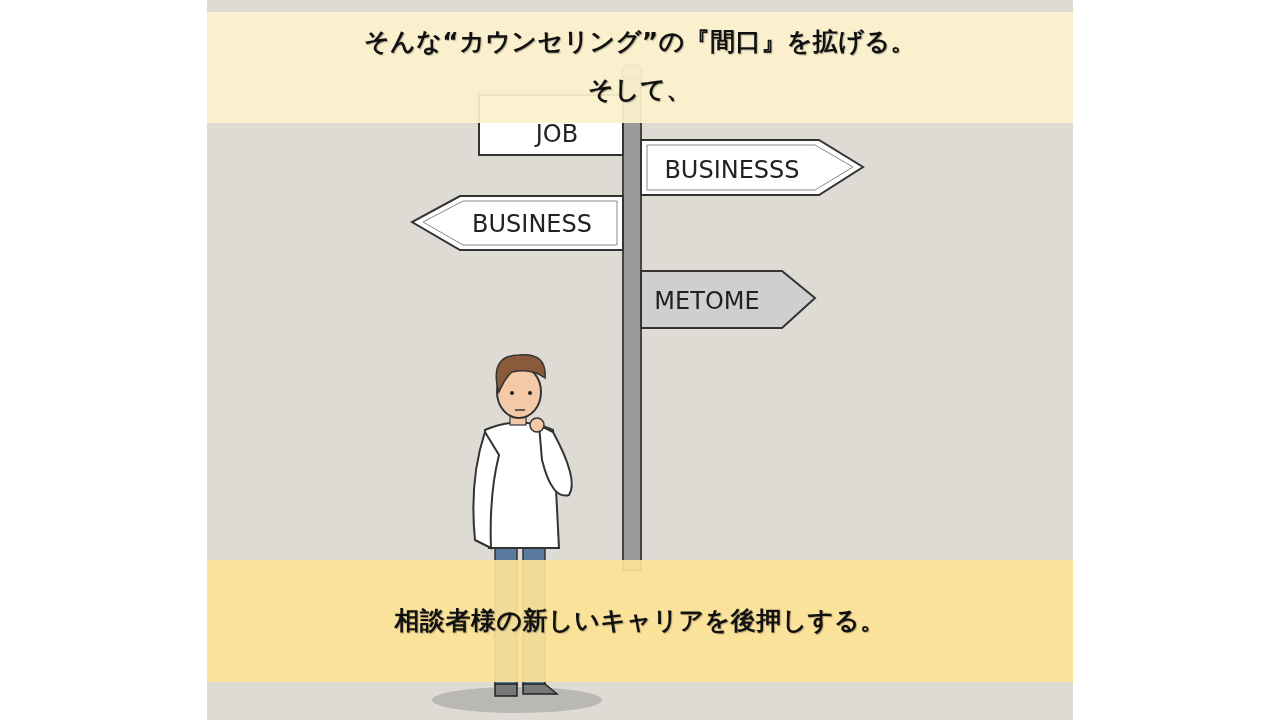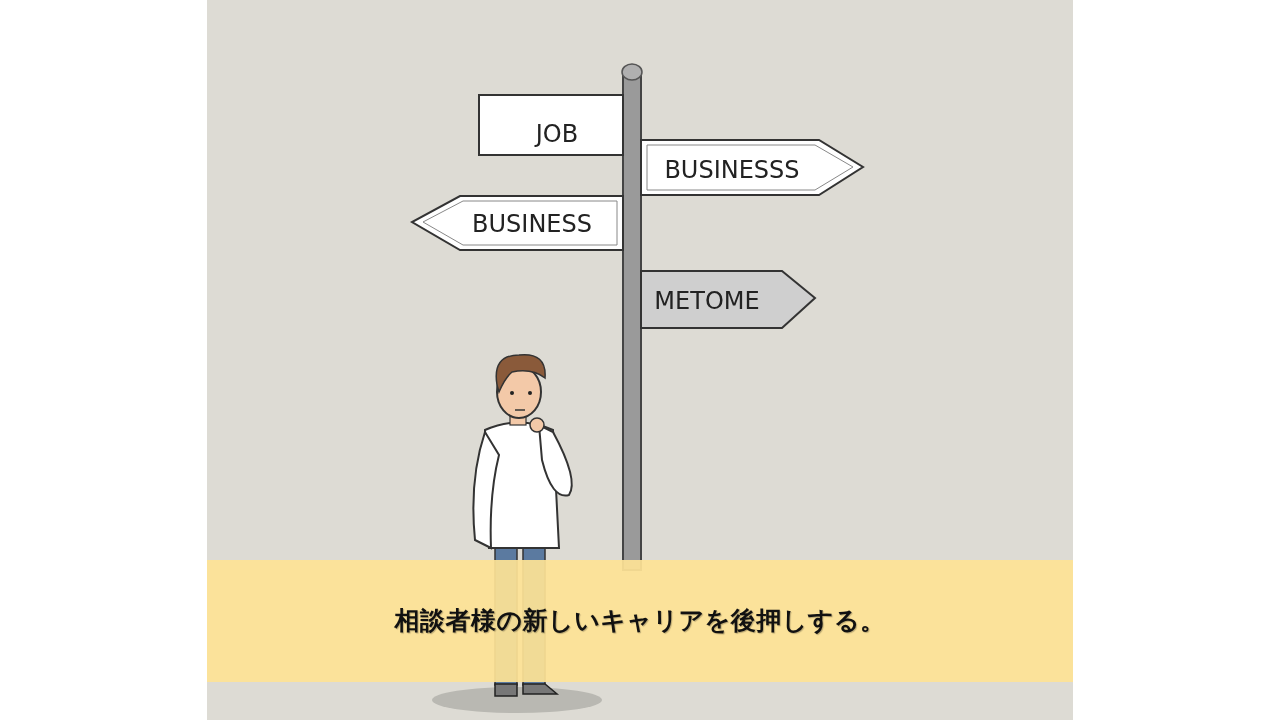--- a/index.html
+++ b/index.html
@@ -70,18 +70,22 @@
 
       <circle cx="305" cy="393" r="2" fill="#222"></circle>
       <circle cx="323" cy="393" r="2" fill="#222"></circle>
 
       <line x1="308" y1="410" x2="318" y2="410" stroke="#333" stroke-width="1.5"></line>
 
       <circle cx="330" cy="425" r="7" fill="#f3c9a8" stroke="#333" stroke-width="1.5"></circle>
     </g>
   </svg>
 
+  <div class="band band-top">
+    <div class="caption">そんな“カウンセリング”の『間口』を拡げる。</div>
+    <div class="caption">そして、</div>
+  </div>
 
   <div class="band band-bottom">
     <div class="caption">相談者様の新しいキャリアを後押しする。</div>
   </div>
 
 </div>
 
 </body></html>

